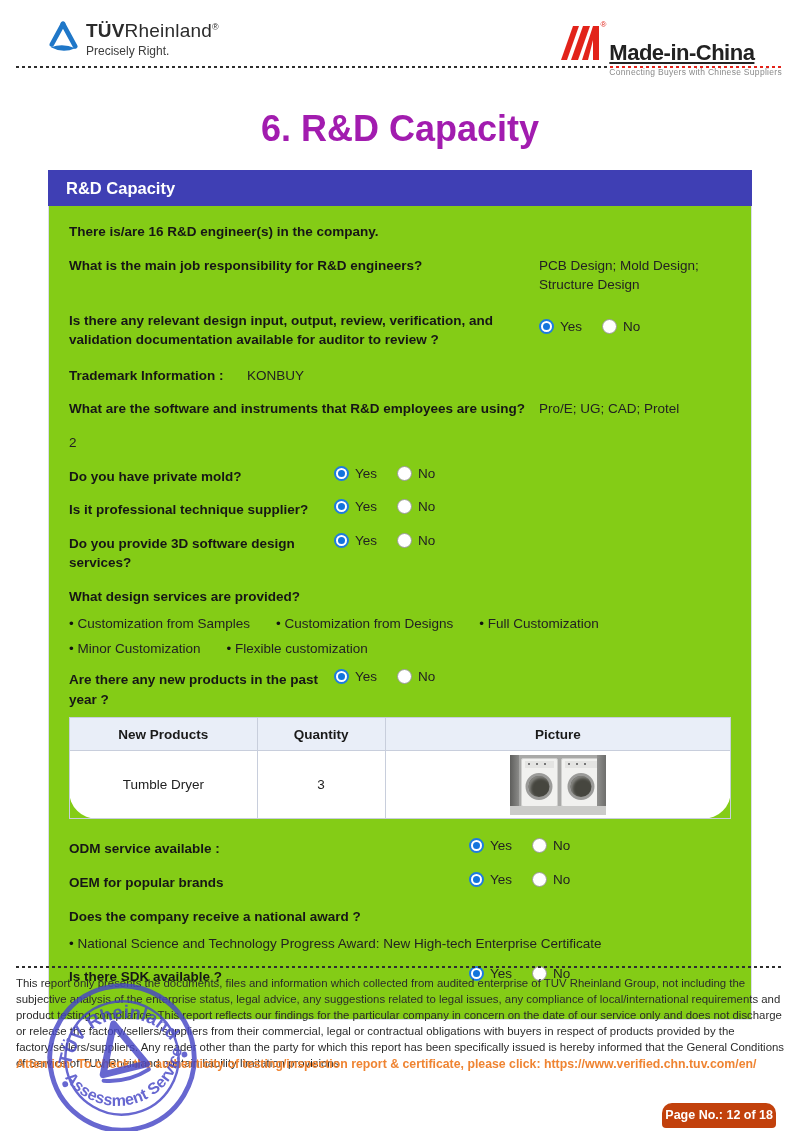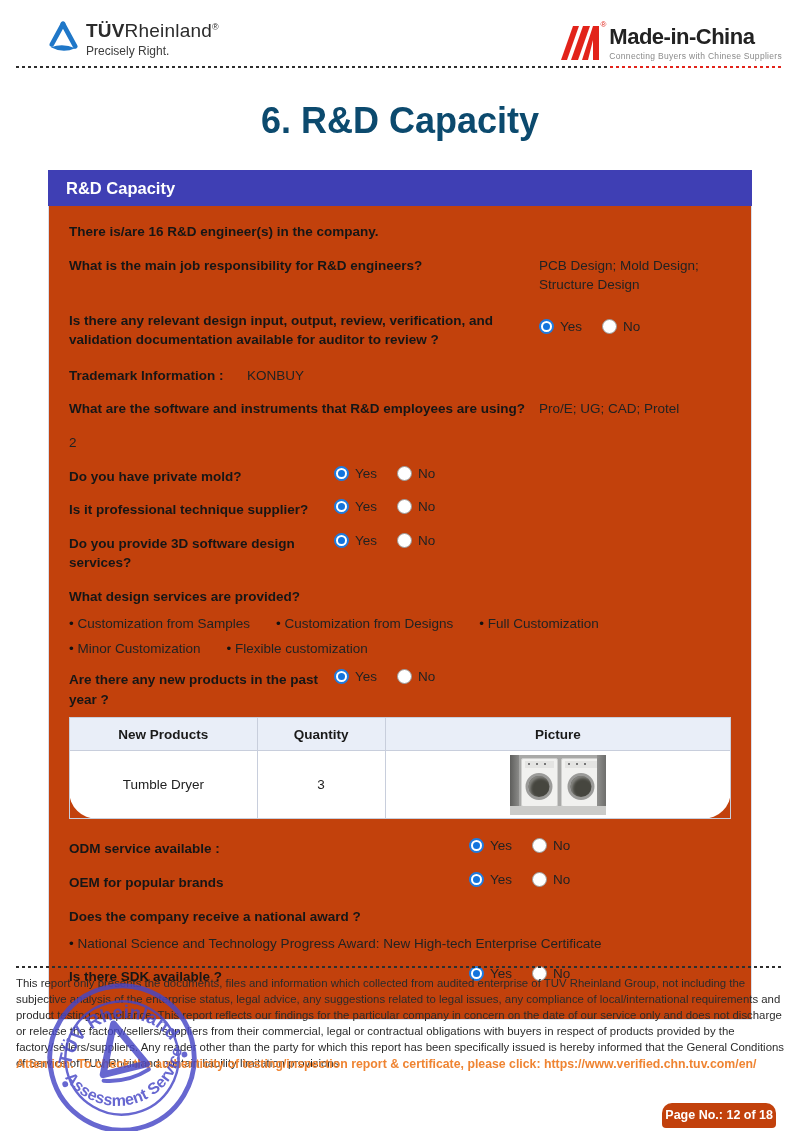--- a/index.html
+++ b/index.html
@@ -12,35 +12,35 @@
   .hdr { position:absolute; top:0; left:0; width:800px; height:68px; }
   .tuv-logo { position:absolute; left:48px; top:20px; display:flex; gap:8px; }
   .tuv-tri { width:30px; height:34px; }
   .tuv-text .brand { font-size:19px; color:#2b2b2b; letter-spacing:.2px; }
   .tuv-text .brand b { font-weight:bold; }
   .tuv-text .reg { font-size:9px; vertical-align:super; color:#2b2b2b; }
   .tuv-text .tag { font-size:12px; color:#3c3c3c; margin-top:2px; }
   .mic-logo { position:absolute; right:18px; top:22px; display:flex; align-items:flex-start; gap:4px; }
   .mic-m { width:46px; height:40px; position:relative; }
   .mic-reg { position:absolute; top:-2px; right:-1px; font-size:8px; color:#e2231a; }
-  .mic-txt .brand { font-size:22px; font-weight:bold; color:#222; letter-spacing:-.5px; line-height:1; margin-top:4px; }
+  .mic-txt .brand { font-size:22px; font-weight:bold; color:#222; letter-spacing:-.5px; line-height:1; margin-top:20px;text-decoration:underline; }
   .mic-txt .tag { font-size:8.5px; color:#8a8a8a; margin-top:3px; letter-spacing:.3px; }
   .dotline { position:absolute; top:66px; height:2px;
     background:repeating-linear-gradient(to right,#2e2e2e 0 3px,transparent 3px 6px); }
   .dotline.black { left:16px; width:594px; }
   .dotline.red { left:610px; width:174px;
     background:repeating-linear-gradient(to right,#e2231a 0 3px,transparent 3px 6px); }
   
-  .page-title { position:absolute; top:100px; left:0; width:800px; text-align:center;
-    font-size:36px; font-weight:bold; color:#0c4a6e; }
+  .page-title { position:absolute; top:108px; left:0; width:800px; text-align:center;
+    font-size:36px; font-weight:bold; color:#a21caf; }
   
   .card { position:absolute; left:48px; top:170px; width:704px; }
   .card-hd { background:#3f3fb4; color:#fff; font-size:16.5px; font-weight:bold;
     height:36px; line-height:36px; padding-left:18px; }
-  .card-bd { background:#c2410c; border:1px solid #d9dde9; border-top:none; padding:16px 20px 18px 20px; }
+  .card-bd { background:#84cc16; border:1px solid #d9dde9; border-top:none; padding:16px 20px 18px 20px; }
   .row { display:flex; align-items:flex-start; margin-bottom:14px; }
   .q { font-weight:bold; font-size:13.5px; line-height:1.45; color:#161616; }
   .a { font-size:13.5px; line-height:1.45; color:#222; }
   .w470 { flex:0 0 470px; padding-right:2px; }
   .w400 { flex:0 0 400px; padding-right:10px; }
   .w265 { flex:0 0 265px; padding-right:10px; }
   .w178 { flex:0 0 178px; padding-right:10px; }
   .ansbox { flex:1; max-width:200px; }
   
   .rgroup { display:flex; gap:20px; align-items:center; margin-top:-1px; }

